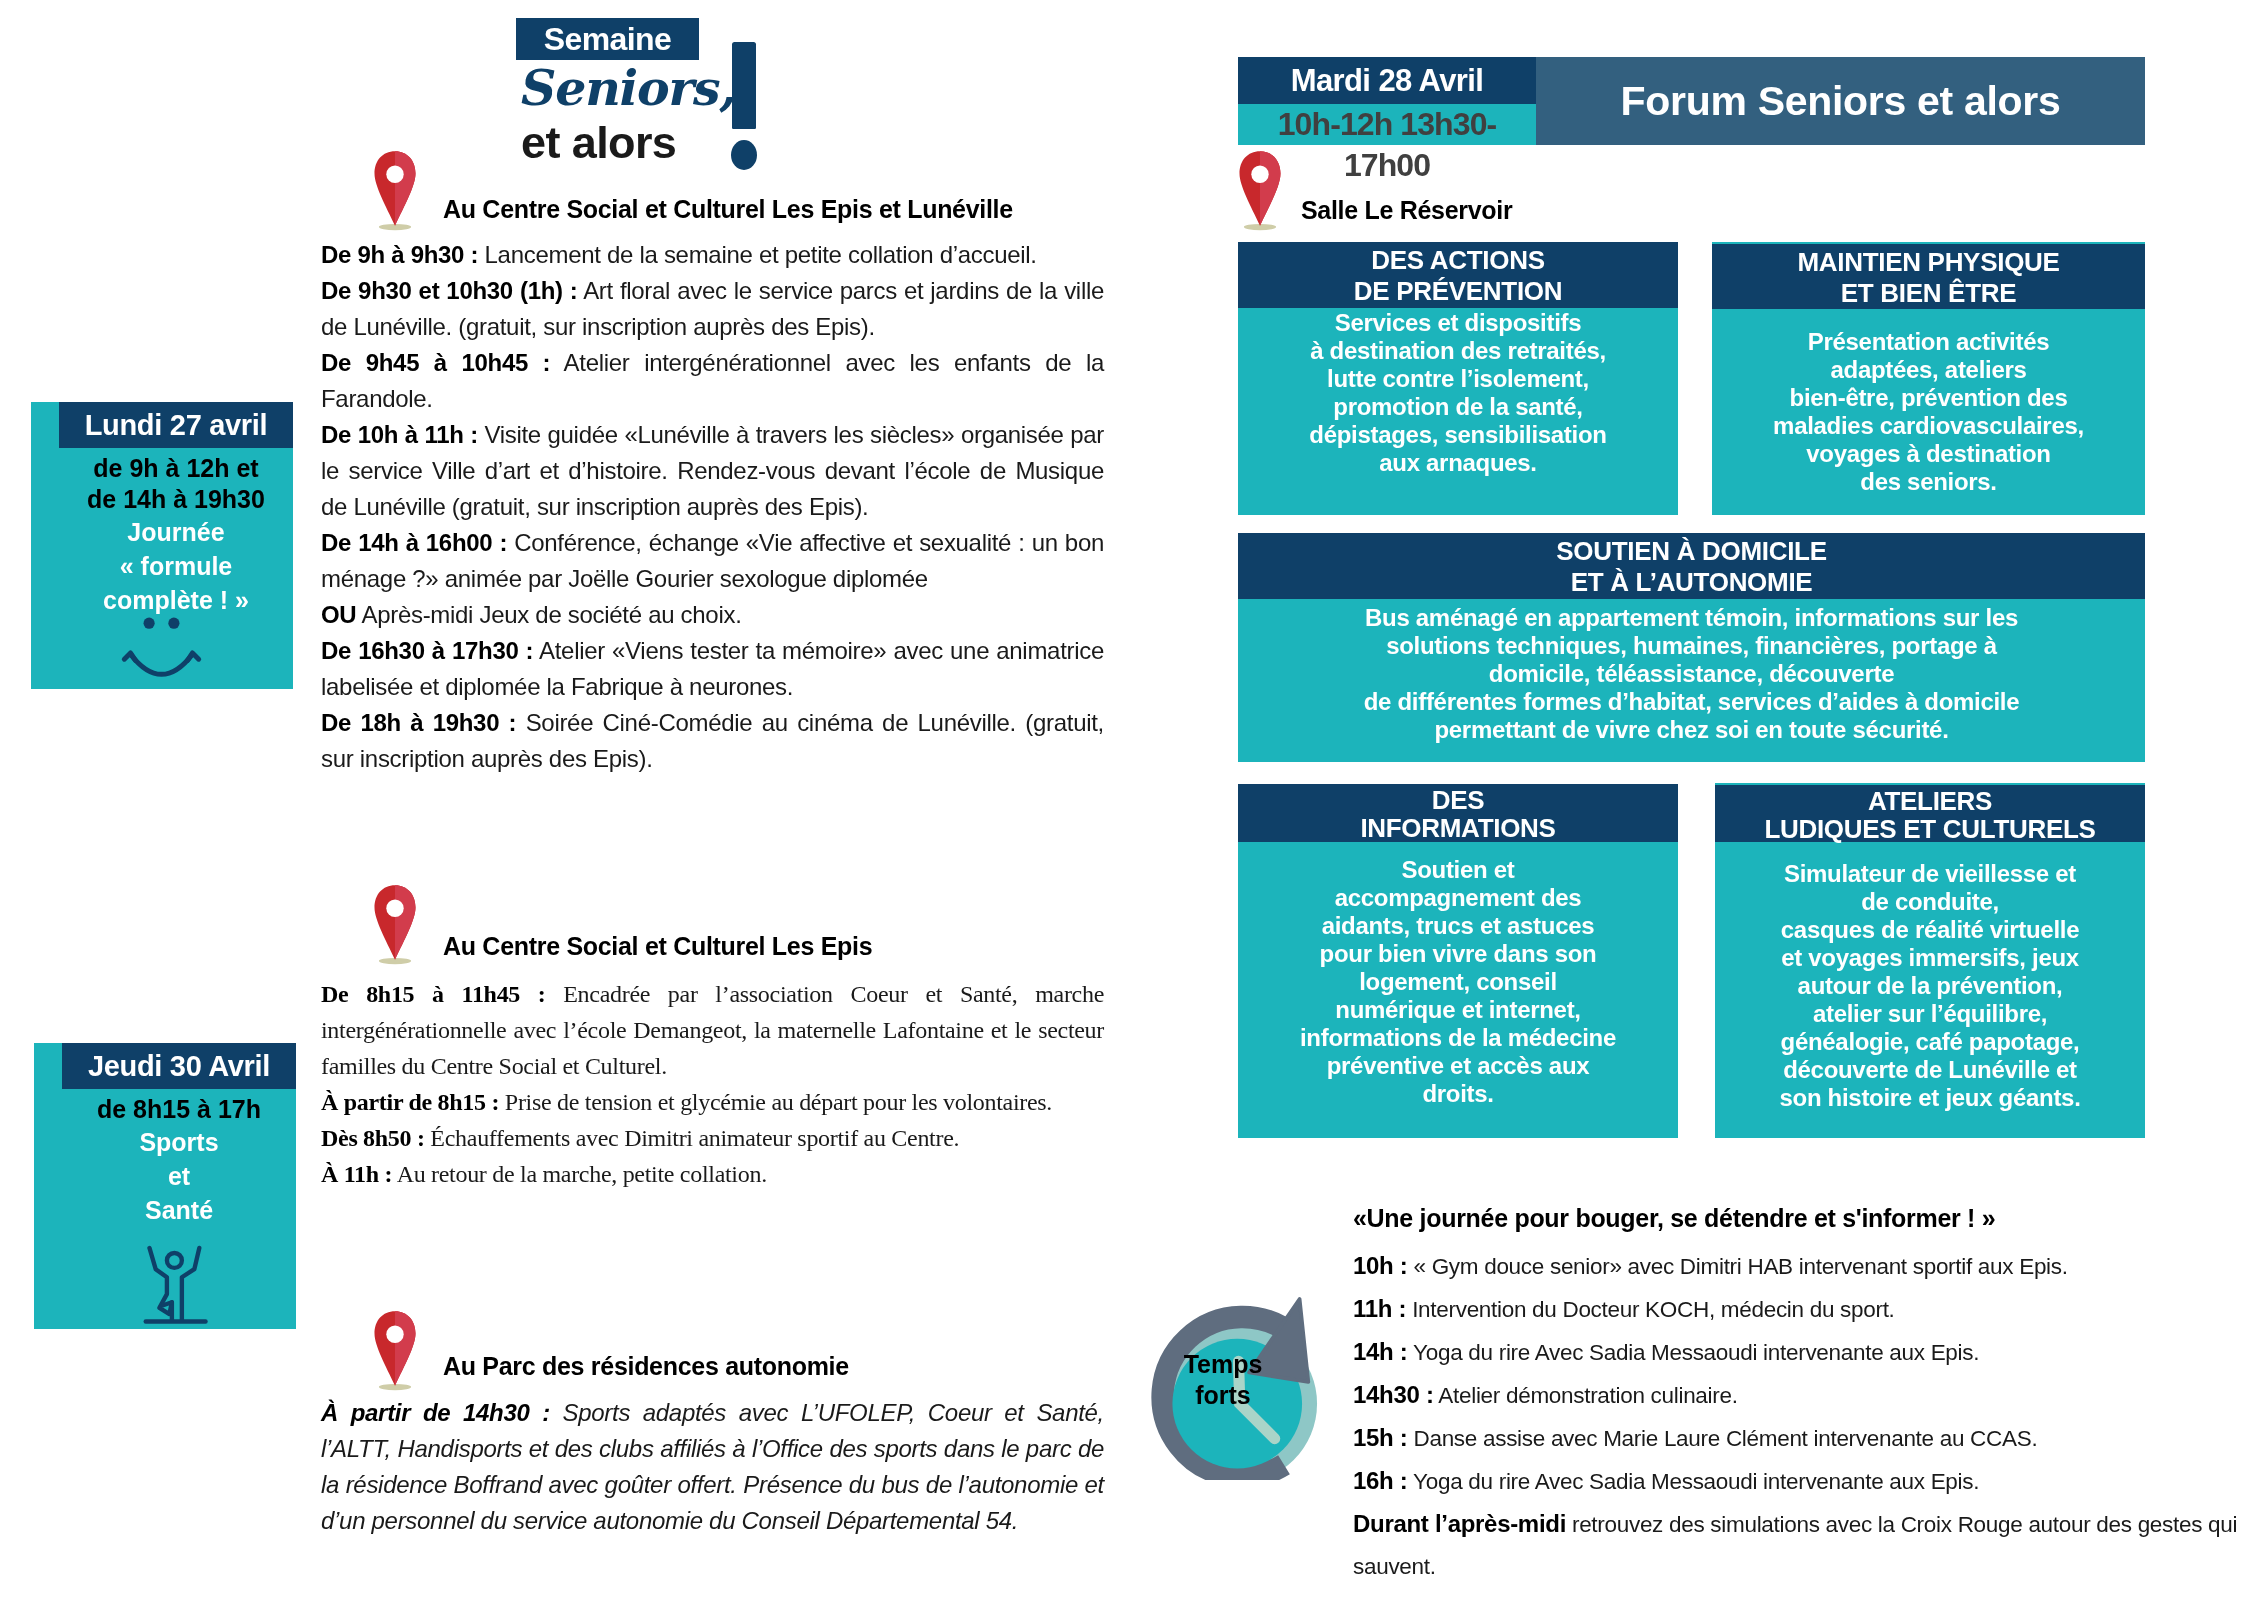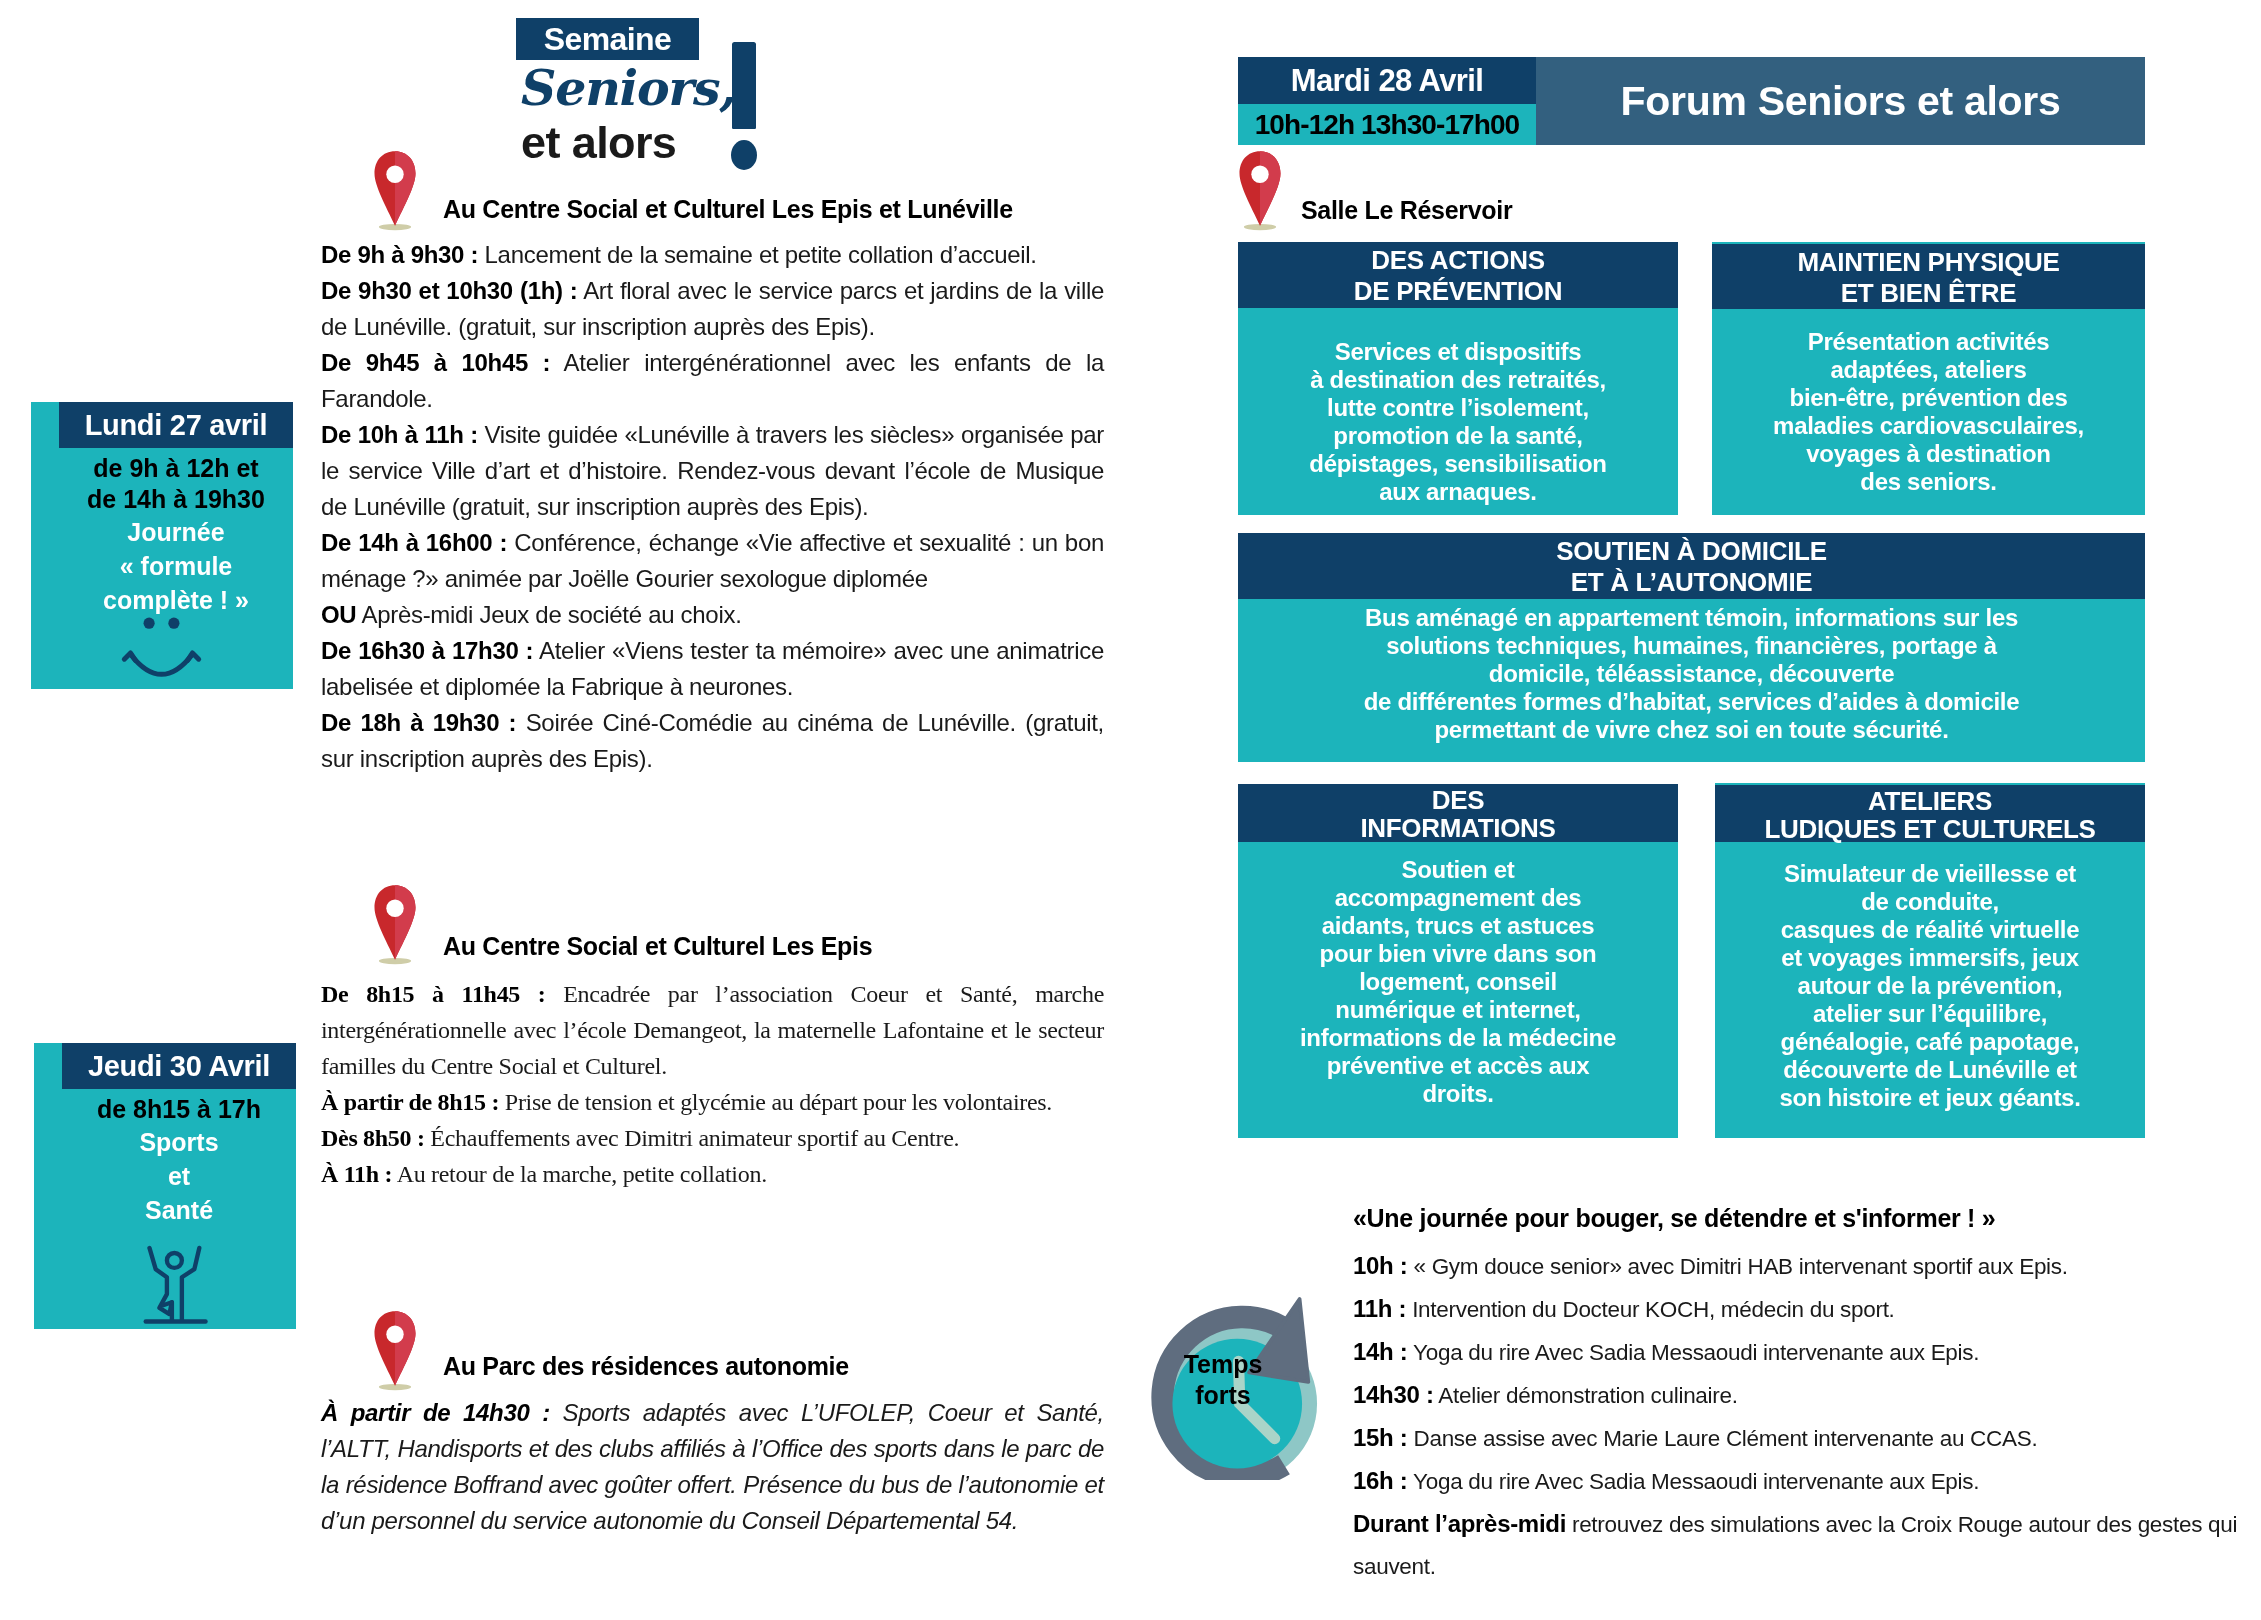--- a/index.html
+++ b/index.html
@@ -31,21 +31,21 @@
   .daybox .theme { color: #fff; font-weight: bold; font-size: 25px; line-height: 34px; }
 
   
   .schedule { position: absolute; left: 321px; width: 783px; font-size: 24px; line-height: 36px; text-align: justify; color: #1a1a1a; letter-spacing: -0.3px; }
   .schedule p { margin: 0; }
   .schedule b { font-weight: bold; color: #000; }
 
   
   #forum-header { left: 1238px; top: 57px; width: 907px; height: 88px; }
   #forum-header .date { position: absolute; left: 0; top: 0; width: 298px; height: 47px; background: #0f4068; color: #fff; font-weight: bold; font-size: 31px; line-height: 47px; text-align: center; letter-spacing: -0.6px; }
-  #forum-header .time { position: absolute; left: 0; top: 47px; width: 298px; height: 41px; background: #1cb4bb; color: #000000; font-weight: bold; font-size: 28px; line-height: 41px; text-align: center; letter-spacing: -0.9px; }
+  #forum-header .time { position: absolute; left: 0; top: 47px; width: 298px; height: 41px; background: #1cb4bb; color: #404040; font-weight: bold; font-size: 32px; line-height: 41px; text-align: center; letter-spacing: -0.9px; }
   #forum-header .title { position: absolute; left: 298px; top: 0; width: 609px; height: 88px; background: #33607f; color: #fff; font-weight: bold; font-size: 41px; line-height: 88px; text-align: center; letter-spacing: -0.3px; }
 
   .card { position: absolute; background: #1cb4bb; text-align: center; color: #fff; }
   .card .card-head { background: #0f4068; color: #fff; font-weight: bold; font-size: 26px; line-height: 31px; padding: 3.1px 6.2px 0; letter-spacing: -0.3px; }
   .card .card-body { font-weight: bold; font-size: 24px; line-height: 28px; padding: 0 12.5px; letter-spacing: -0.3px; }
 
   
   #clock { left: 1145px; top: 1280px; width: 187px; height: 200px; }
   #clock svg { width: 100%; height: 100%; display: block; }
   #clock .label { position: absolute; left: 28px; top: 69px; width: 100px; text-align: center; font-weight: bold; font-size: 25px; line-height: 31px; color: #000; }
@@ -173,21 +173,21 @@
       <circle cx="35" cy="39" r="14" fill="#fff"></circle>
     </svg>
 </div>
 <div class="venue" style="left:1301px; top:196px;">Salle Le Réservoir</div>
 
 <div class="card" style="left:1238px; top:242px; width:440px; height:273px;">
   <div class="card-head" style="height:66px;">
     <div>DES ACTIONS</div>
       <div>DE PRÉVENTION</div>
   </div>
-  <div class="card-body" style="padding-top:30px;">
+  <div class="card-body" style="padding-top:1px;">
     <div>Services et dispositifs</div>
       <div>à destination des retraités,</div>
       <div>lutte contre l’isolement,</div>
     <div>promotion de la santé,</div>
       <div>dépistages, sensibilisation</div>
       <div>aux arnaques.</div>
   </div>
 </div>
 
 <div class="card" style="left:1712px; top:242px; width:433px; height:273px; border-top:2.5px solid #1cb4bb;">

